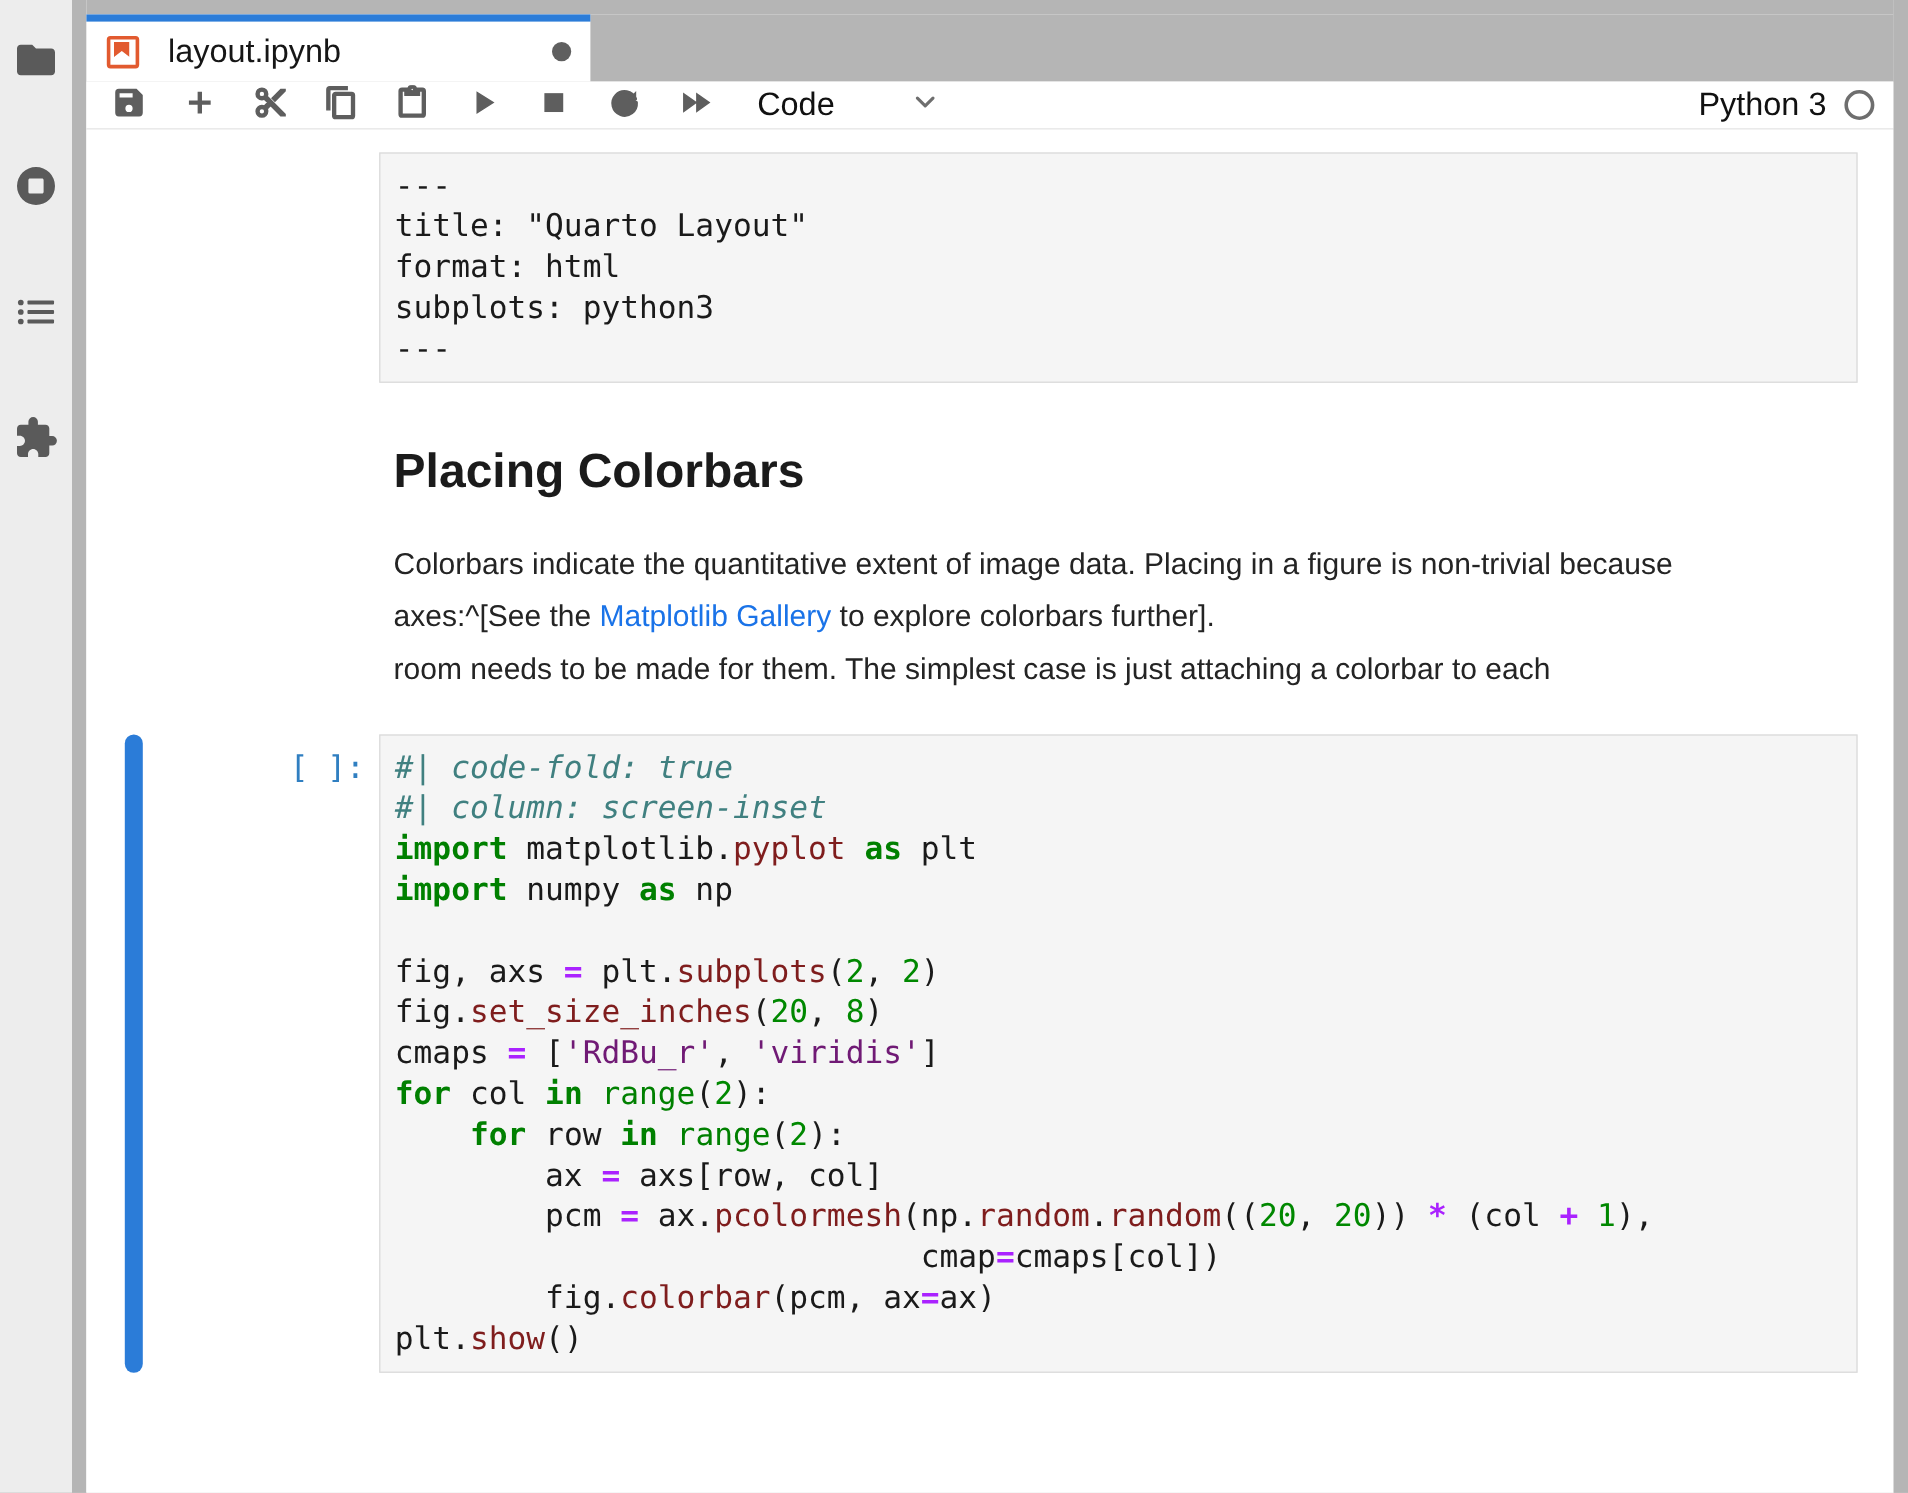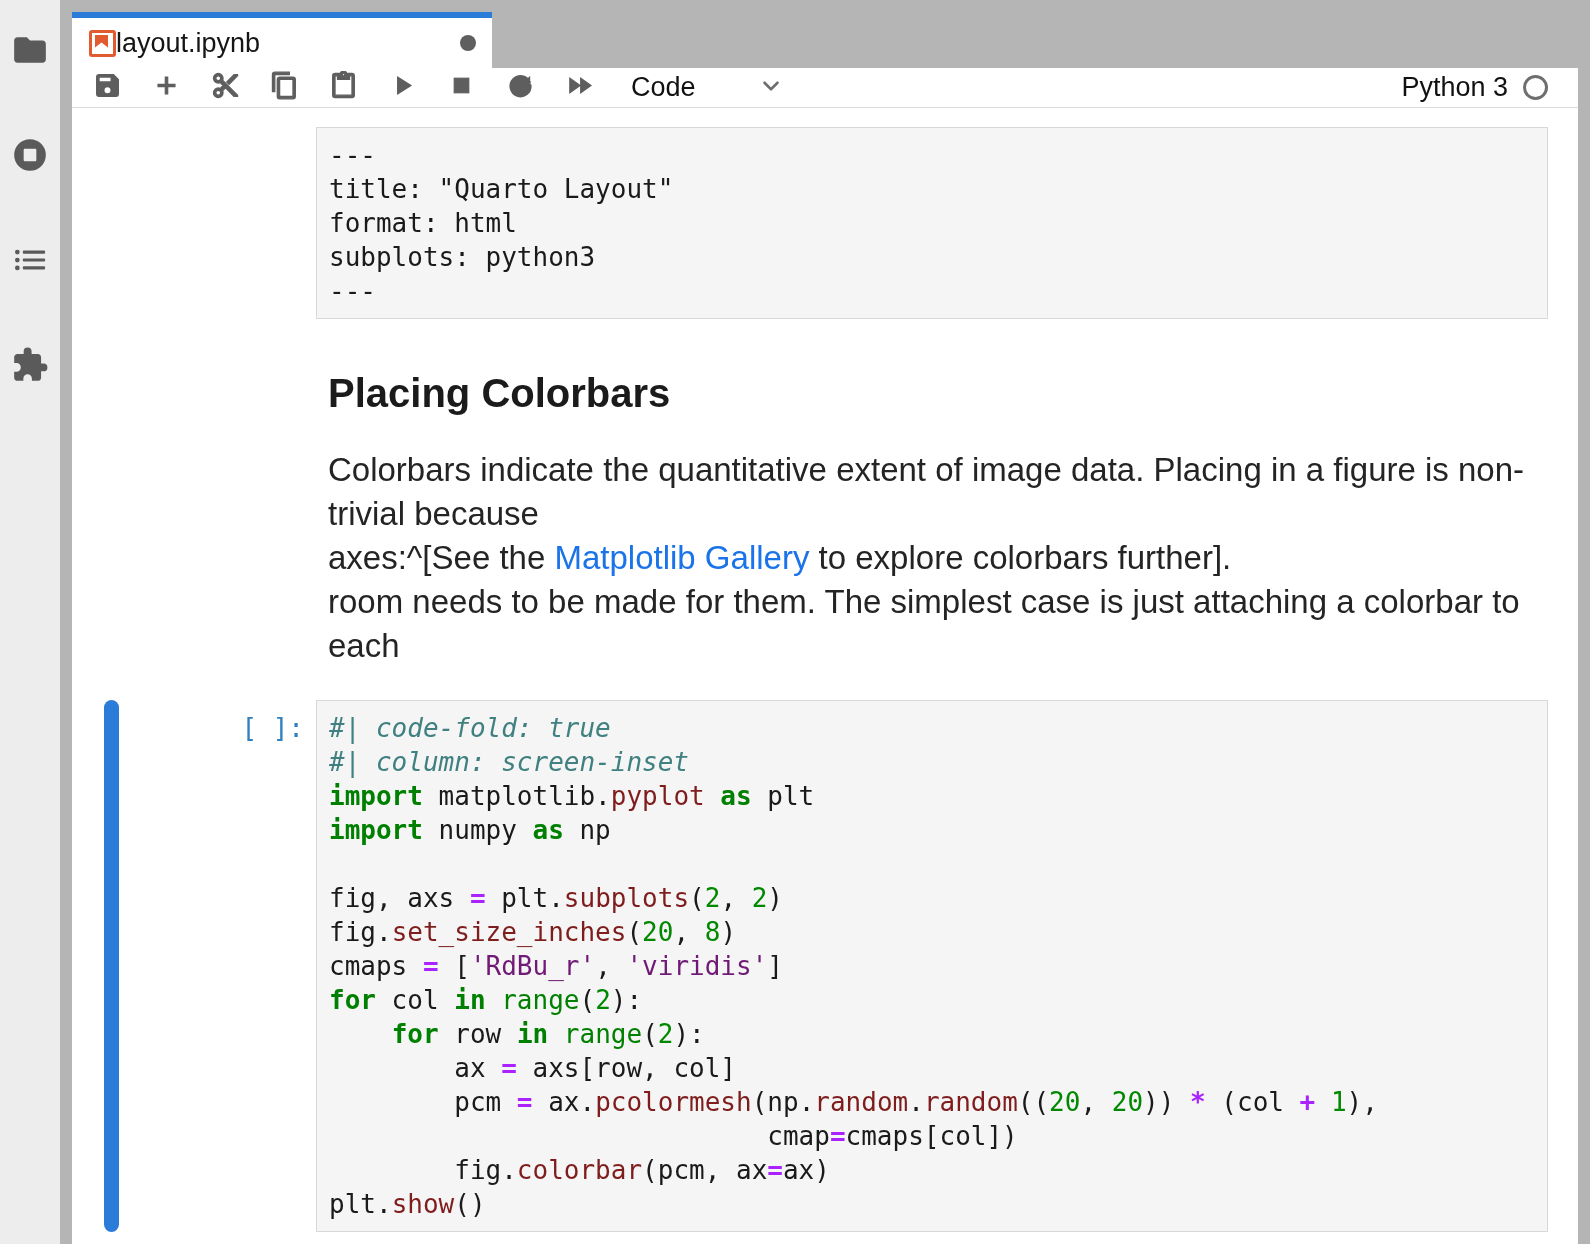--- a/index.html
+++ b/index.html
@@ -17,38 +17,38 @@
 
   .frame-divider { width: 12px; flex: none; background: #b5b5b5; }
   .frame-right   { width: 12px; flex: none; background: #b5b5b5; }
 
   
   .main { flex: 1; display: flex; flex-direction: column; background: #fff; min-width: 0; }
   .top-strip { height: 12px; background: #b5b5b5; flex: none; }
 
   .tabbar { height: 56px; background: #b5b5b5; flex: none; display: flex; }
   .tab { width: 420px; background: #fff; border-top: 6px solid #2b7cd8;
-         display: flex; align-items: center; padding: 0 16px 0 17px; gap: 0; cursor: pointer; }
+         display: flex; align-items: center; padding: 0 16px 0 17px; gap: 24px; cursor: pointer; }
   .nb-icon { width: 27px; height: 27px; flex: none; border: 3px solid #e25a2f;
              border-radius: 3px; position: relative; background: #fff; }
   .nb-icon::after { content:""; position: absolute; left: 3px; top: 2px; width: 13px; height: 13px;
              background: #e25a2f;
              clip-path: polygon(0 0, 100% 0, 100% 100%, 50% 62%, 0 100%); }
   .tab-label { font-size: 27px; color: #161616; flex: 1; }
   .dirty-dot { width: 16px; height: 16px; border-radius: 50%; background: #5f5f5f; flex: none; }
 
   .toolbar { height: 40px; flex: none; background: #fff; border-bottom: 1px solid #dcdcdc;
              display: flex; align-items: center; padding-left: 6px; }
   .tb-btn { width: 59px; height: 44px; display: flex; align-items: center; justify-content: center;
             cursor: pointer; flex: none; }
   .tb-btn svg { width: 29px; height: 29px; fill: #5e5e5e; stroke: #5e5e5e; }
   .celltype { display: flex; align-items: center; margin-left: 22px; cursor: pointer; }
   .celltype-value { font-size: 27px; color: #111; }
   .celltype svg { width: 26px; height: 26px; margin-left: 62px; stroke: #6e6e6e; fill: none; }
-  .tb-right { margin-left: auto; display: flex; align-items: center; padding-right: 30px; gap: 15px; }
+  .tb-right { margin-left: auto; display: flex; align-items: center; padding-right: 16px; gap: 15px; }
   .kernel-name { font-size: 27px; color: #111; cursor: pointer; }
   .kernel-status { width: 25px; height: 25px; border-radius: 50%; border: 3px solid #6e6e6e;
                    background: #fff; cursor: pointer; }
 
   
   .content { flex: 1; background: #fff; overflow: hidden; padding: 19px 30px 0 32px; }
   .cell-row { display: flex; align-items: stretch; }
   .collapser { width: 15px; flex: none; border-radius: 8px; background: transparent; }
   .collapser.active { background: #2b7cd8; }
   .promptcol { width: 197px; flex: none; text-align: right; padding: 11px 12px 0 0;
@@ -56,21 +56,21 @@
                color: #307fc1; }
   .editor { flex: 1; min-width: 0; background: #f5f5f5; border: 1px solid #d8d8d8;
             padding: 10px 12px; font-family: "DejaVu Sans Mono", monospace;
             font-size: 26px; line-height: 34px; color: #1a1a1a; white-space: pre; }
   .editor .line { white-space: pre; }
 
   .md-row { margin-top: 52px; }
   .md-body { flex: 1; min-width: 0; padding: 0 12px; background: transparent; }
   .md-heading { font-size: 40px; font-weight: 700; color: #1b1b1b; letter-spacing: 0px;
                 margin-bottom: 32px; }
-  .md-para { font-size: 33px; line-height: 44px; color: #242424; }
+  .md-para { font-size: 25px; line-height: 44px; color: #242424; }
   .md-link { color: #1a73e8; cursor: pointer; }
 
   .code-row { margin-top: 32px; }
 
   
   .tk-k { color: #008000; font-weight: bold; text-align: center; }
   .tk-b { color: #008000; }
   .tk-n { color: #008800; }
   .tk-o { color: #aa22ff; font-weight: bold; }
   .tk-s { color: #701a75; }

